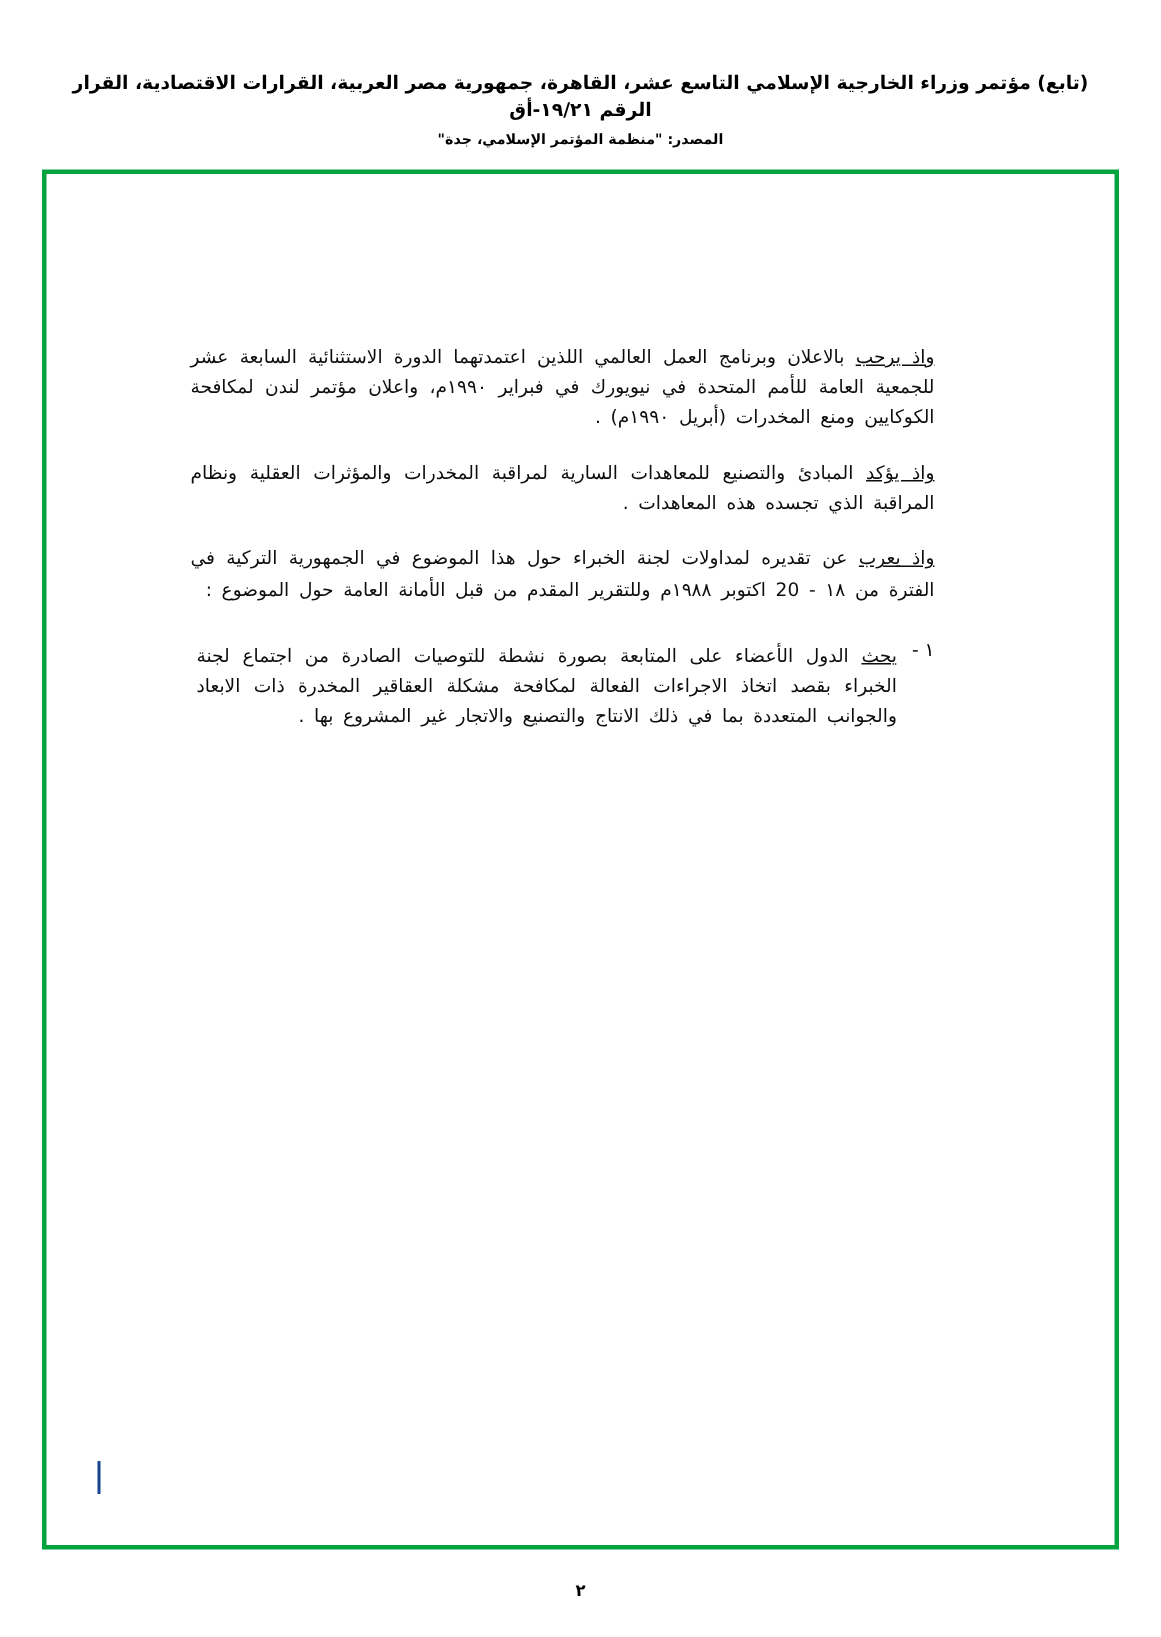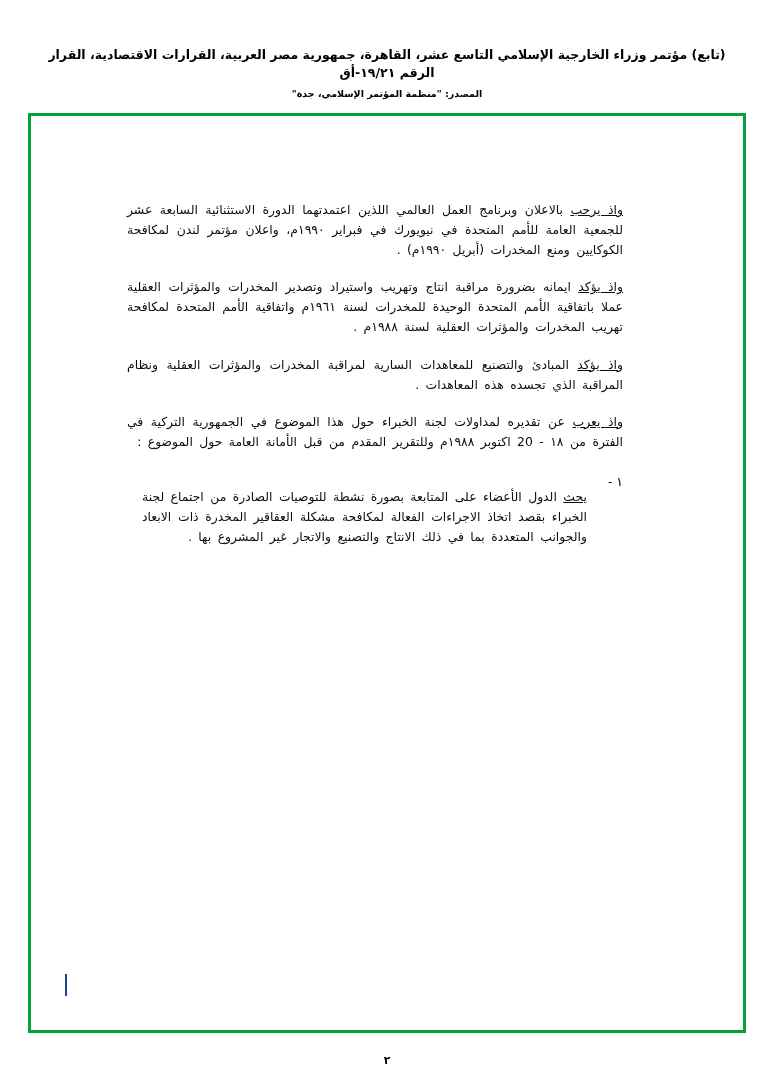--- a/index.html
+++ b/index.html
@@ -50,21 +50,21 @@
     left: 28px;
     height: 920px;
     border: 3px solid #00a33e;
     background: #ffffff;
     box-sizing: border-box;
   }
 
   .scan-inner {
     position: absolute;
     top: 0; right: 0; bottom: 0; left: 0;
-    padding: 84px 120px 30px 96px;
+    padding: 112px 120px 30px 96px;
     box-sizing: border-box;
     direction: rtl;
   }
 
   
   .para {
     font-family: "DejaVu Sans", "Liberation Sans", sans-serif;
     font-size: 12.4px;
     line-height: 1.62;
     text-align: justify;
@@ -93,21 +93,21 @@
     padding-top: 0;
   }
   .item-body {
     flex: 1 1 auto;
     font-size: 12.4px;
     line-height: 1.62;
     text-align: justify;
     text-align-last: right;
     letter-spacing: 0.6px;
     word-spacing: 2.5px;
-    margin: 15px;
+    margin: 4px;
     color: #0d0d0d;
   }
 
   
   .stray-mark {
     position: absolute;
     left: 34px;
     bottom: 34px;
     width: 2px;
     height: 22px;
@@ -137,24 +137,20 @@
   </div>
 
   <div class="scan-frame">
     <div class="scan-inner">
 
       <p class="para">
         <span class="u">واذ يرحب</span>
         <span>بالاعلان وبرنامج العمل العالمي اللذين اعتمدتهما الدورة الاستثنائية السابعة عشر للجمعية العامة للأمم المتحدة في نيويورك في فبراير ١٩٩٠م، واعلان مؤتمر لندن لمكافحة الكوكايين ومنع المخدرات (أبريل ١٩٩٠م) .</span>
       </p>
 
-      <p class="para">
-        <span class="u">واذ يؤكد</span>
-        <span>ايمانه بضرورة مراقبة انتاج وتهريب واستيراد وتصدير المخدرات والمؤثرات العقلية عملا باتفاقية الأمم المتحدة الوحيدة للمخدرات لسنة ١٩٦١م واتفاقية الأمم المتحدة لمكافحة تهريب المخدرات والمؤثرات العقلية لسنة ١٩٨٨م .</span>
-      </p>
 
 
       <p class="para">
         <span class="u">واذ يؤكد</span>
         <span>المبادئ والتصنيع للمعاهدات السارية لمراقبة المخدرات والمؤثرات العقلية ونظام المراقبة الذي تجسده هذه المعاهدات .</span>
       </p>
 
 
       <p class="para">
         <span class="u">واذ يعرب</span>

